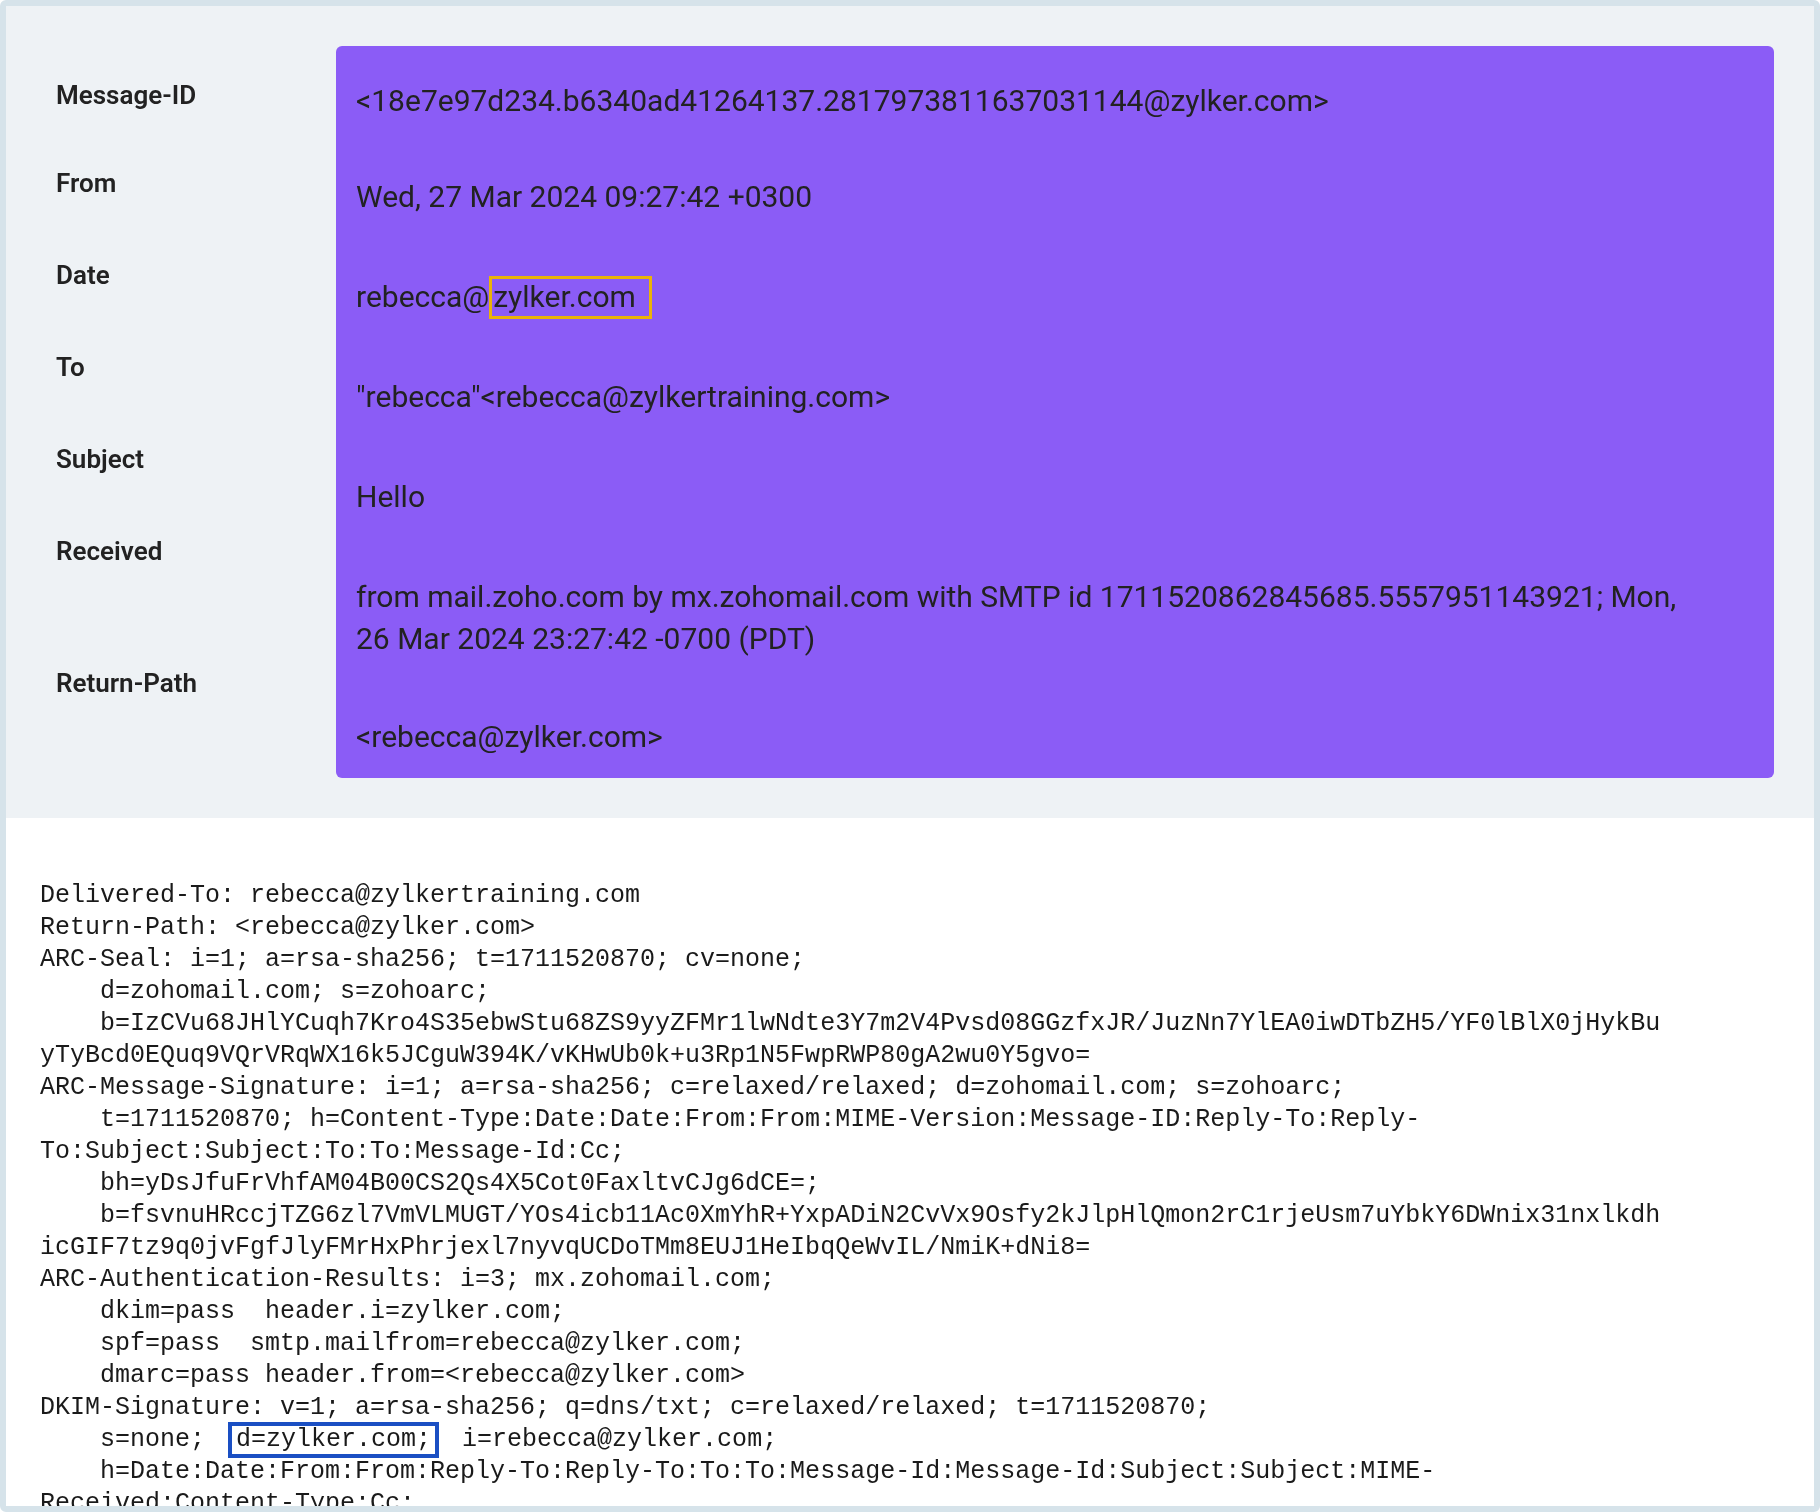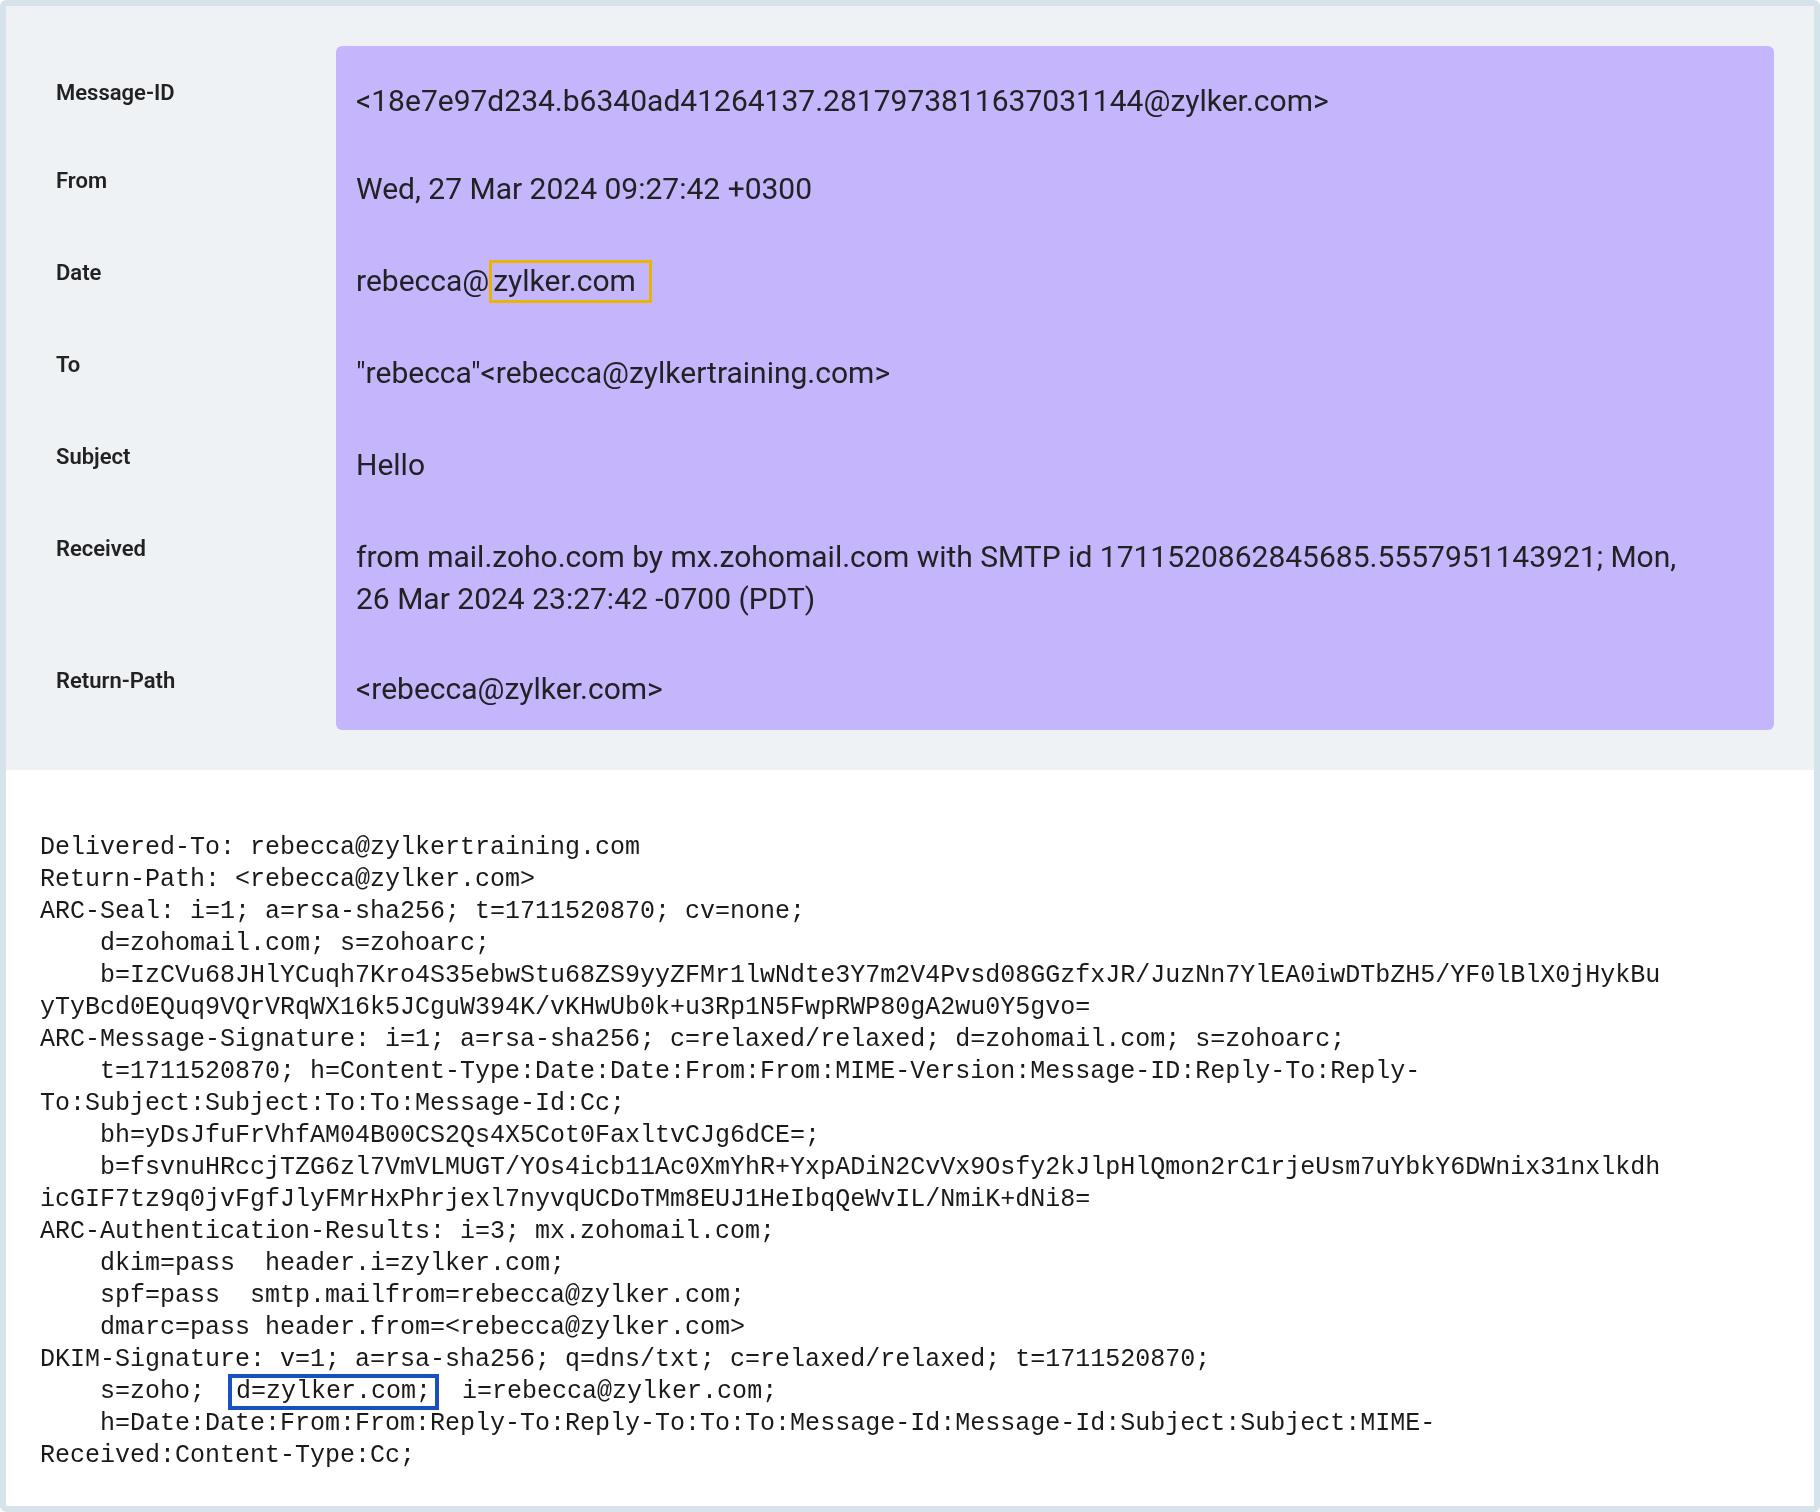--- a/index.html
+++ b/index.html
@@ -29,35 +29,36 @@
     gap: 0;
   }
   .labels-col {
     width: 290px;
     flex-shrink: 0;
     display: flex;
     flex-direction: column;
   }
   .values-col {
     flex: 1;
-    background: #c4b5fd;
+    background: #8b5cf6;
     border-radius: 6px;
     display: flex;
     flex-direction: column;
     padding-left: 20px;
     padding-right: 20px;
+    gap: 8px;
   }
   .row {
     display: flex;
     align-items: flex-start;
     min-height: 92px;
     padding-top: 30px;
   }
   .row-label {
-    font-size: 22px;
+    font-size: 26px;
     font-weight: 600;
     color: #222;
     padding-left: 10px;
   }
   .row-value {
     font-size: 30px;
     font-weight: 400;
     color: #222;
     line-height: 1.4;
   }
@@ -156,18 +157,18 @@
 <span>    t=1711520870; h=Content-Type:Date:Date:From:From:MIME-Version:Message-ID:Reply-To:Reply-</span>
 <span>To:Subject:Subject:To:To:Message-Id:Cc;</span>
 <span>    bh=yDsJfuFrVhfAM04B00CS2Qs4X5Cot0FaxltvCJg6dCE=;</span>
 <span>    b=fsvnuHRccjTZG6zl7VmVLMUGT/YOs4icb11Ac0XmYhR+YxpADiN2CvVx9Osfy2kJlpHlQmon2rC1rjeUsm7uYbkY6DWnix31nxlkdh</span>
 <span>icGIF7tz9q0jvFgfJlyFMrHxPhrjexl7nyvqUCDoTMm8EUJ1HeIbqQeWvIL/NmiK+dNi8=</span>
 <span>ARC-Authentication-Results: i=3; mx.zohomail.com;</span>
 <span>    dkim=pass  header.i=zylker.com;</span>
 <span>    spf=pass  smtp.mailfrom=rebecca@zylker.com;</span>
 <span>    dmarc=pass header.from=&lt;rebecca@zylker.com&gt;</span>
 <span>DKIM-Signature: v=1; a=rsa-sha256; q=dns/txt; c=relaxed/relaxed; t=1711520870;</span>
-<span>    s=zoho; </span><span class="mono-highlight">d=zylker.com;</span><span> i=rebecca@zylker.com;</span>
+<span>    s=none; </span><span class="mono-highlight">d=zylker.com;</span><span> i=rebecca@zylker.com;</span>
 <span>    h=Date:Date:From:From:Reply-To:Reply-To:To:To:Message-Id:Message-Id:Subject:Subject:MIME-</span>
 <span>Received:Content-Type:Cc;</span>
 </div>
 
 </div>
 
 </body></html>

